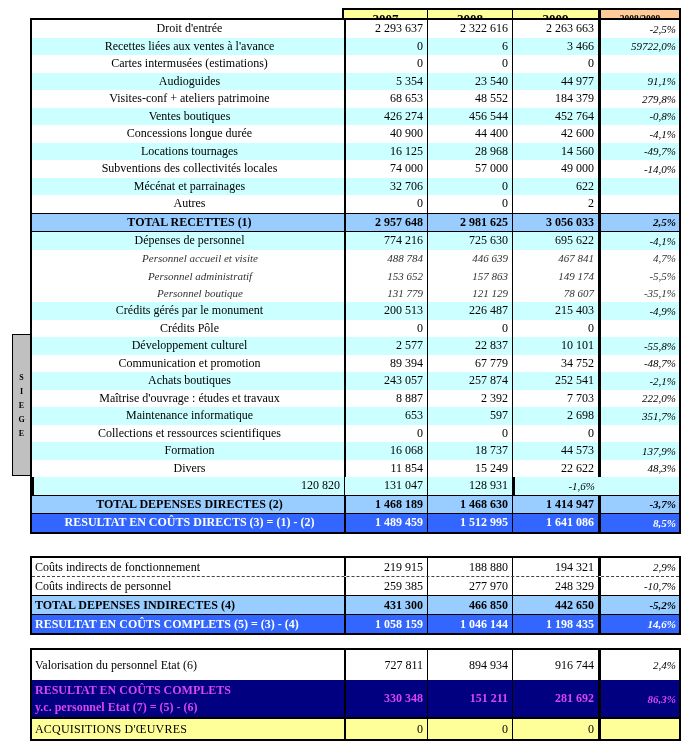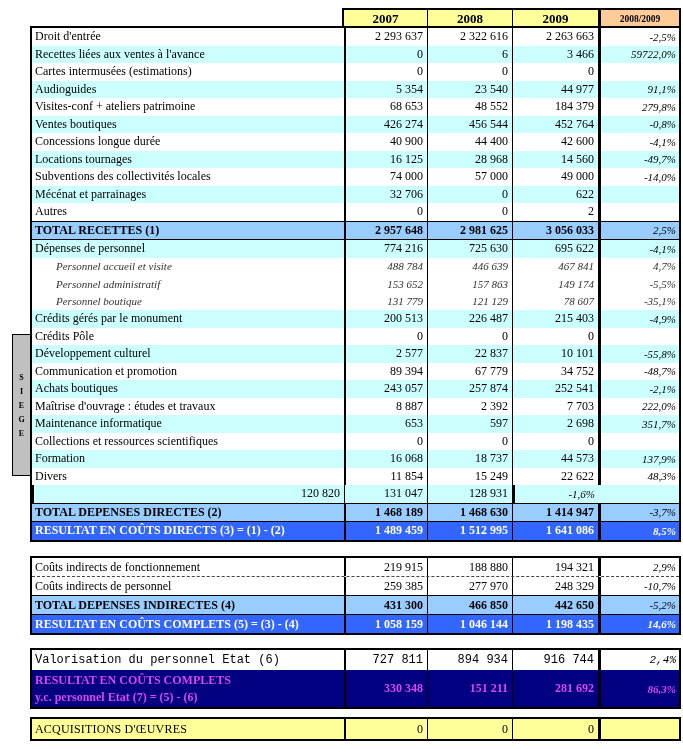--- a/index.html
+++ b/index.html
@@ -32,35 +32,35 @@
   .cv1{border-left:2px solid #000;}
   .cv2,.cv3{border-left:1px solid #000;}
   .cp{border-left:3px solid #000;font-style:italic;font-size:11px;padding-right:3px;}
   
   .row-w{background:#fff;}
   .row-c{background:var(--band_cyan);}
   .row-sub{background:#fff;color:#333;}
   .row-sub .cl{padding-left:24px;font-style:italic;font-size:11px;}
   .row-sub .cv,.row-sub .cp{font-style:italic;font-size:11px;}
   .row-total{background:var(--total_blue);font-weight:bold;border-top:1px solid #000;border-bottom:1px solid #000;}
-  .row-total .cp{font-weight:normal;}
+  .row-total .cp{font-weight:bold;}
   .row-result{background:var(--result_blue);color:#fff;font-weight:bold;}
   .row-result .cp{font-weight:bold;}
   .row-navy{background:var(--navy);color:#d946ef;font-weight:bold;height:37px;}
   .row-navy .cl{font-size:12px;line-height:1.35;}
   .row-navy .cp{font-weight:bold;}
   .row-yellow{background:var(--header_yellow);}
   .row-yellow .cl{font-size:12px;letter-spacing:.2px;}
   .dashed{border-bottom:1px dashed #444;}
   
-  #table-main{top:26px;}
+  #table-main{top:18px;text-align:center;}
   #table-indirect{top:556px;}
   #table-indirect .row{height:18px;}
   #table-etat{top:648px;}
-  #table-etat .row-w{height:20px;font-family:Liberation Mono, monospace;}
+  #table-etat .row-w{height:30px;}
   #table-acq{top:717px;}
   #table-acq .row{height:20px;}
   
   #siege-box{
     position:absolute;left:12px;top:334px;width:17px;height:140px;
     background:var(--siege_gray);border:1px solid #000;
     display:flex;flex-direction:column;align-items:center;justify-content:center;gap:5px;
     font-size:8px;font-weight:bold;
   }
 </style>

